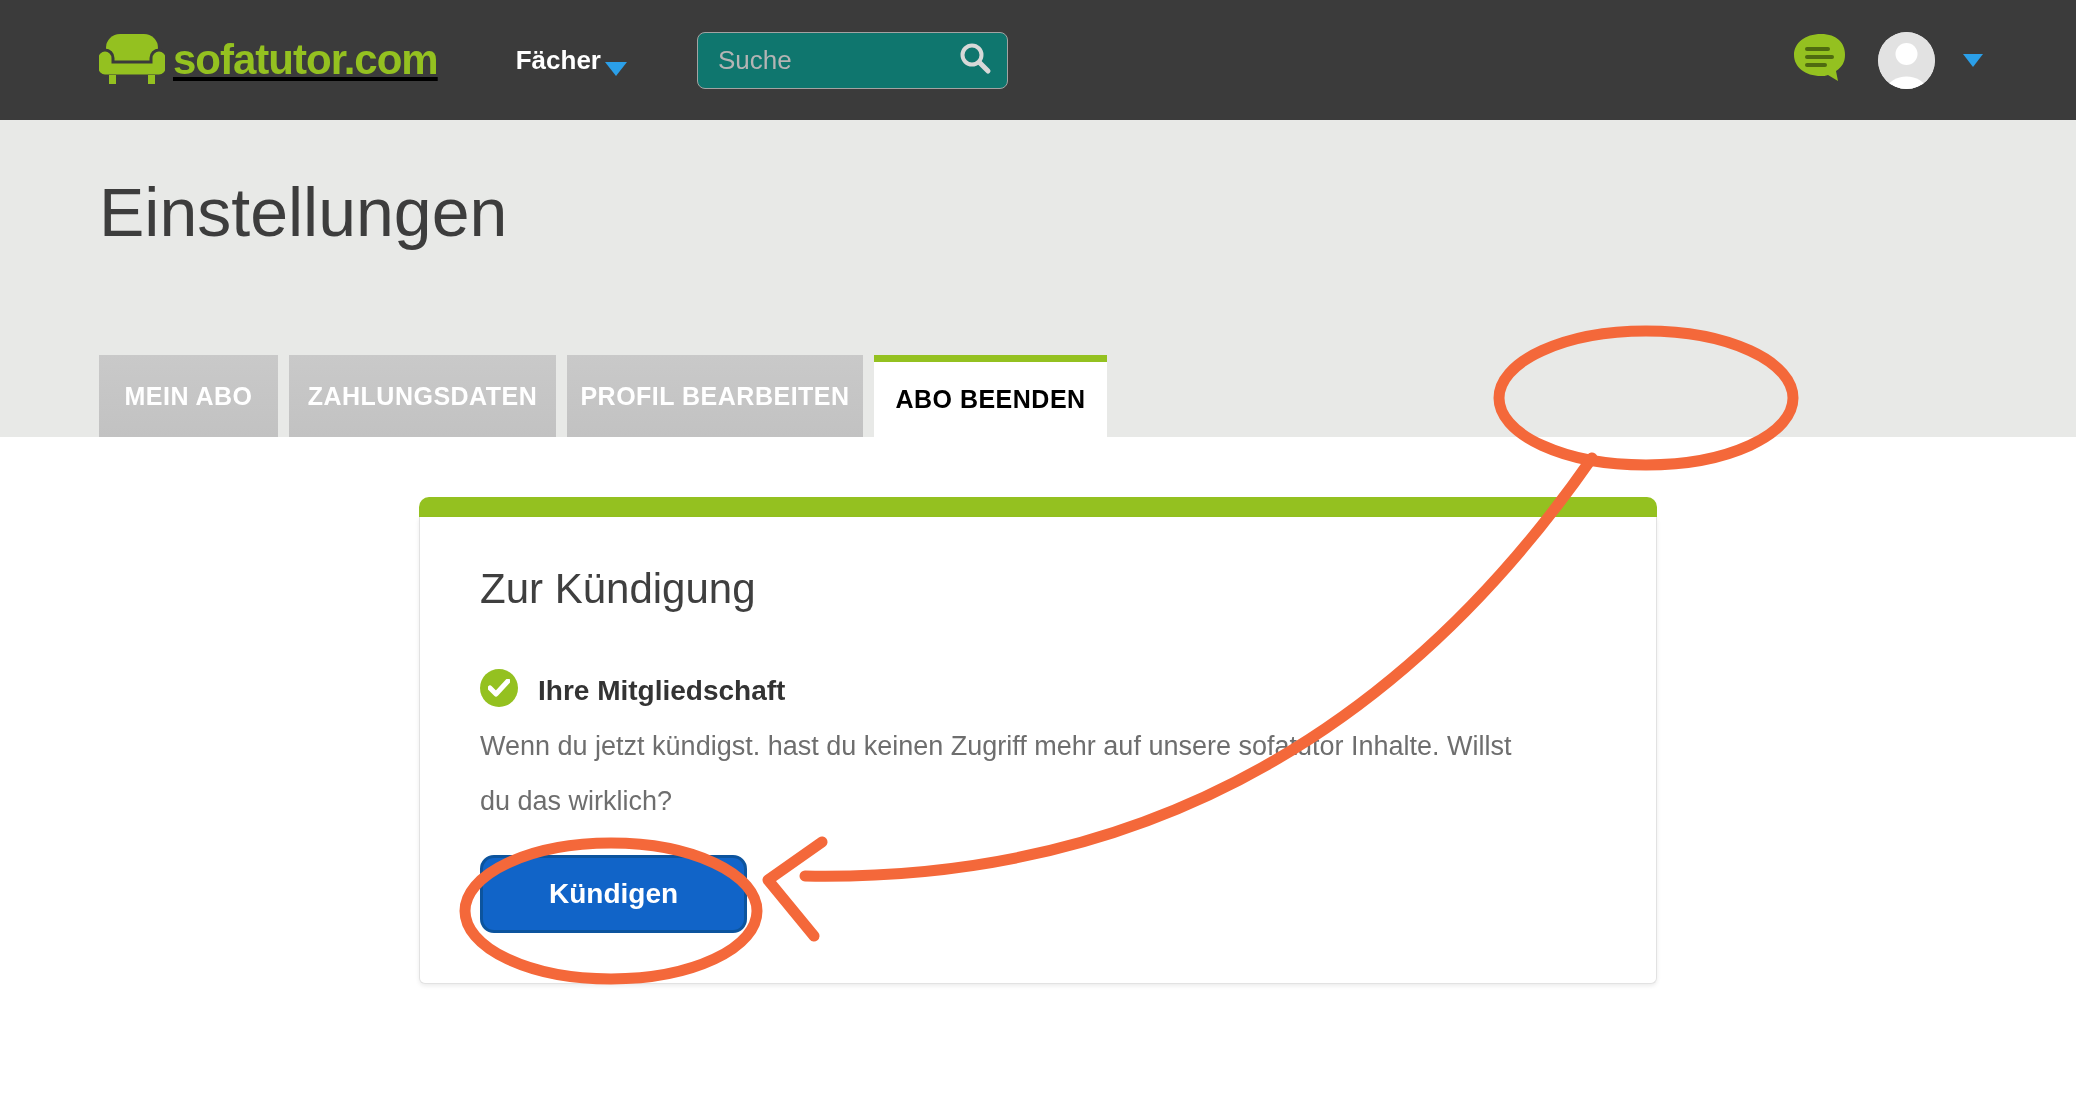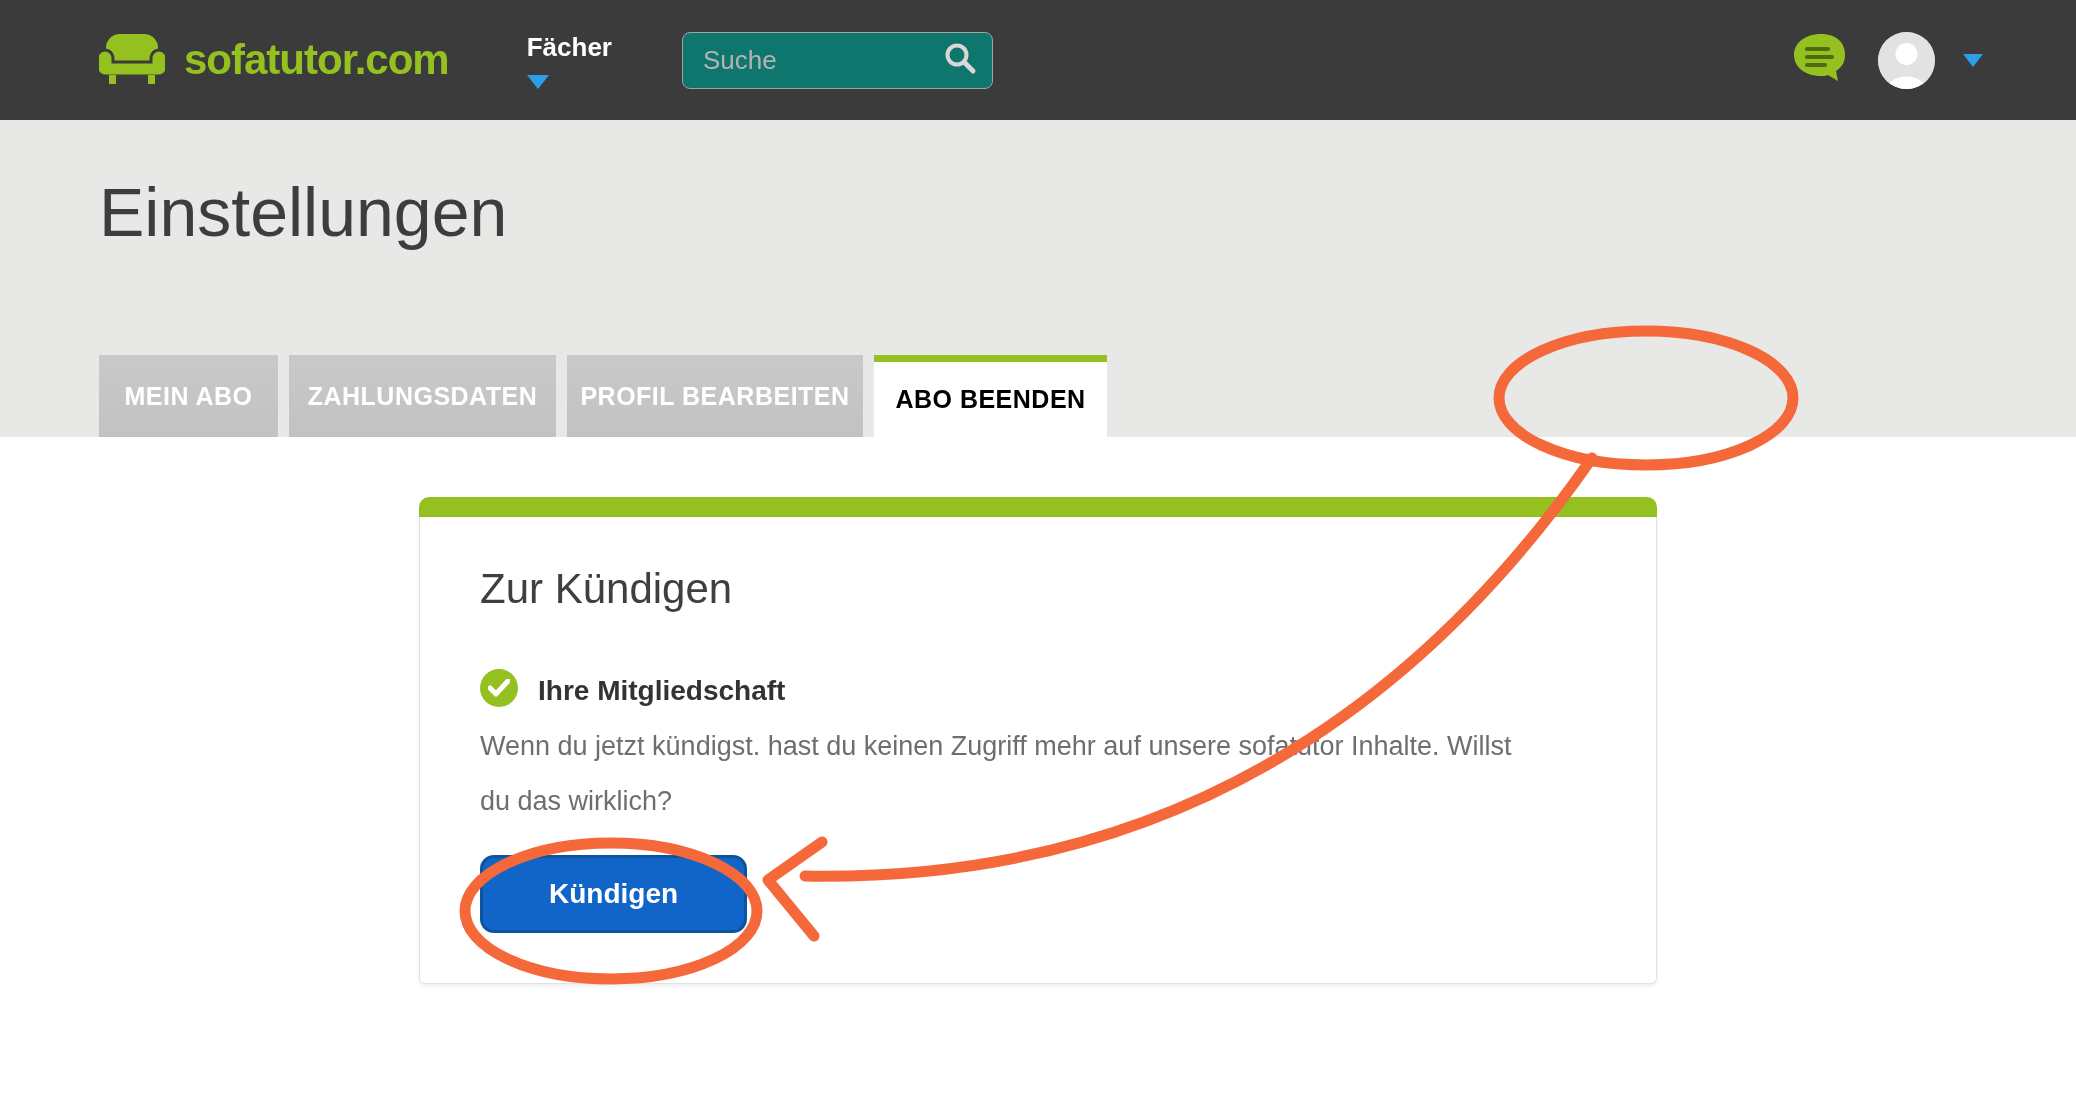--- a/index.html
+++ b/index.html
@@ -5,23 +5,23 @@
   html,body{margin:0;padding:0;}
   body{
     width:2076px;height:1100px;position:relative;overflow:hidden;
     background:#ffffff;font-family:"Liberation Sans",sans-serif;
   }
   
   .navbar{
     height:120px;background:#3b3b3b;display:flex;align-items:center;
     padding:0 93px 0 99px;box-sizing:border-box;
   }
-  .logo{display:flex;align-items:center;gap:19px;cursor:pointer;}
+  .logo{display:flex;align-items:center;gap:8px;cursor:pointer;text-decoration:underline;}
   .logo-text{color:#94c120;font-size:42px;font-weight:700;letter-spacing:-1px;}
-  .nav-item{display:flex;align-items:flex-start;gap:12px;margin-left:78px;cursor:pointer;flex-direction:column;}
+  .nav-item{display:flex;align-items:flex-end;gap:4px;margin-left:78px;cursor:pointer;}
   .nav-item span.lbl{color:#ffffff;font-size:26px;font-weight:700;}
   .caret{width:0;height:0;border-left:11px solid transparent;border-right:11px solid transparent;border-top:14px solid #2b9fe8;}
   .searchbox{
     margin-left:70px;width:311px;height:57px;background:#0f766e;border:1px solid #a3a3a3;
     border-radius:8px;display:flex;align-items:center;box-sizing:border-box;padding:0 14px 0 18px;
   }
   .searchbox input{
     flex:1;background:transparent;border:none;outline:none;color:#d8d8d8;
     font-size:26px;font-family:"Liberation Sans",sans-serif;min-width:0;
   }
@@ -130,21 +130,21 @@
     <div class="tab t1">ZAHLUNGSDATEN</div>
     <div class="tab t2">PROFIL BEARBEITEN</div>
     <div class="tab t5 active">ABO BEENDEN</div>
   </div>
 </section>
 
 <main>
   <div class="card">
     <div class="card-topbar"></div>
     <div class="card-body">
-      <h2>Zur Kündigen</h2>
+      <h2>Zur Kündigung</h2>
       <div class="membership-row">
         <span class="check-circle">
           <svg width="22" height="18" viewBox="0 0 22 18">
             <polyline points="2,9 8,15 20,2" fill="none" stroke="#ffffff" stroke-width="5" stroke-linecap="round" stroke-linejoin="round"></polyline>
           </svg>
         </span>
         <h3>Ihre Mitgliedschaft</h3>
       </div>
       <p class="card-text">Wenn du jetzt kündigst. hast du keinen Zugriff mehr auf unsere sofatutor Inhalte. Willst du das wirklich?</p>
       <button class="cancel-btn">Kündigen</button>

